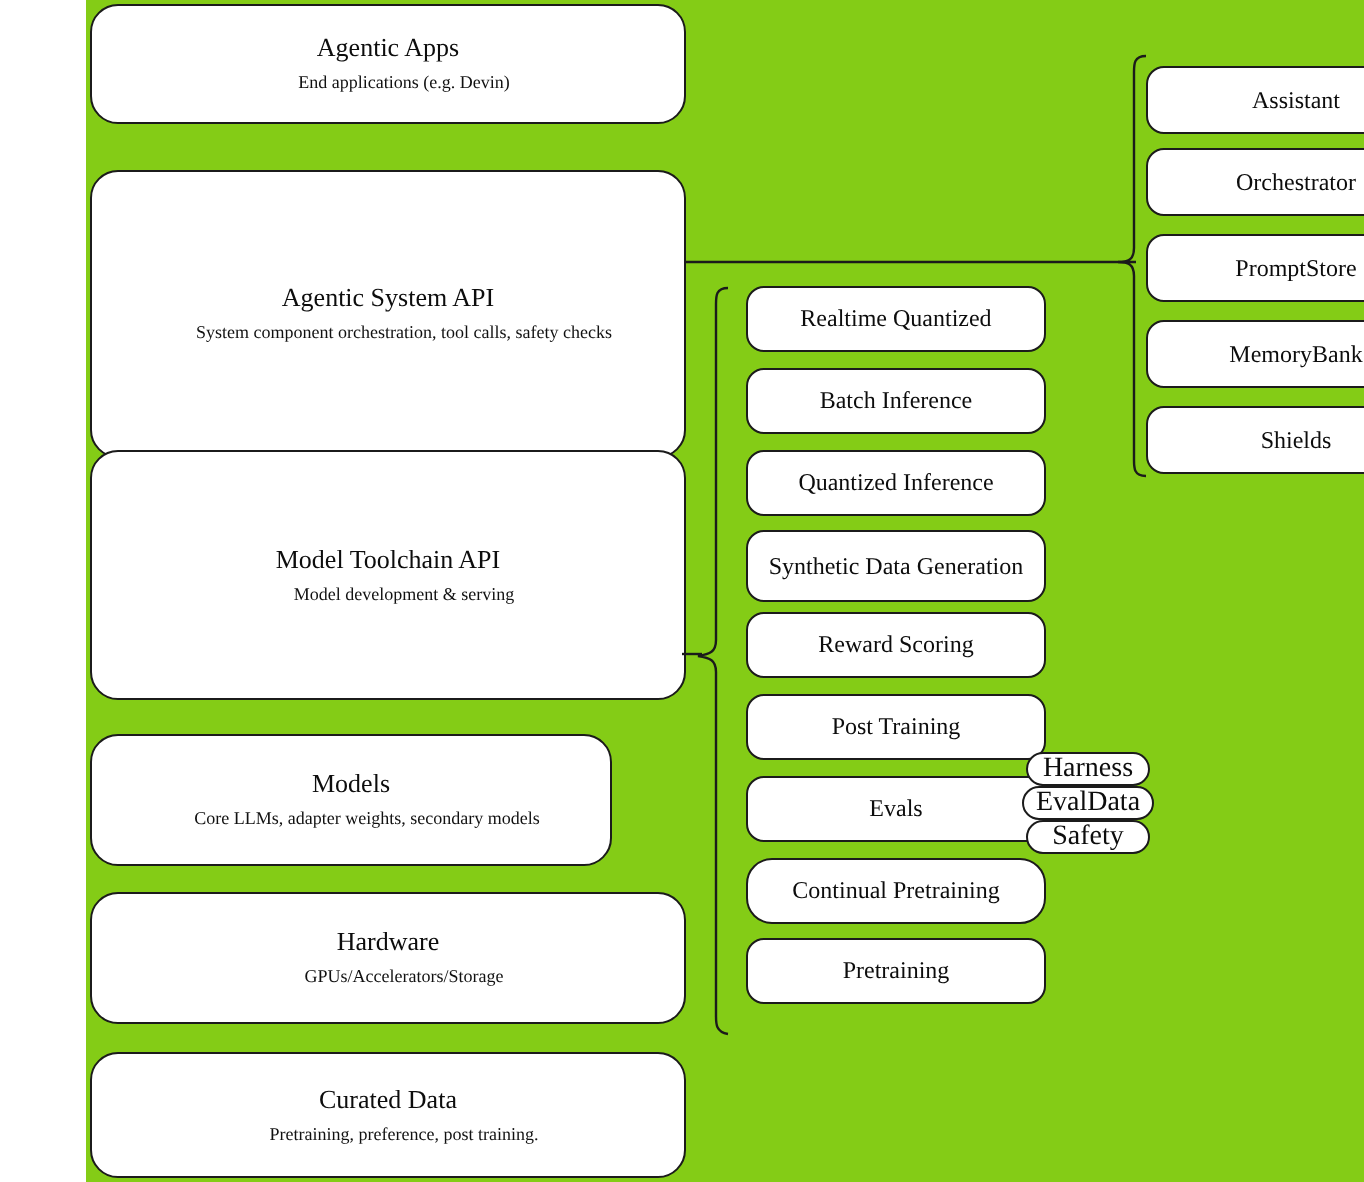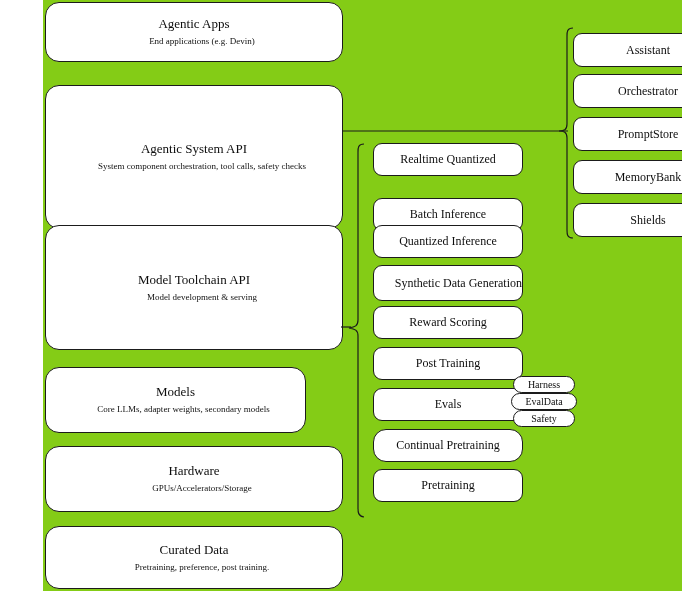--- a/index.html
+++ b/index.html
@@ -49,21 +49,21 @@
   }
   .pill {
     position: absolute;
     box-sizing: border-box;
     border: 1.2px solid #1b1b1b;
     background: #ffffff;
     border-radius: 999px;
     display: flex;
     align-items: center;
     justify-content: center;
-    font-size: 10px;
+    font-size: 14px;
     color: #0d0d0d;
     z-index: 5;
   }
   .brace {
     position: absolute;
     pointer-events: none;
   }
   .connector {
     position: absolute;
     pointer-events: none;
@@ -116,27 +116,27 @@
     <path d="M18 2 C12 2 12 6 12 10 L12 178 C12 184 9 185 3 186 C9 187 12 188 12 194 L12 366 C12 370 12 374 18 375"></path>
   </svg>
 
   <svg class="connector" style="left:298px; top:322px; width:12px; height:10px;" viewBox="0 0 12 10">
     <line x1="0" y1="5" x2="10" y2="5" stroke="#1b1b1b" stroke-width="1.2"></line>
   </svg>
 
   <div class="node comp" id="tc-0" style="left: 330px; top: 143px; width: 150px; height: 33px;">
     <span>Realtime Quantized</span>
   </div>
-  <div class="node comp" id="tc-1" style="left: 330px; top: 198px; width: 150px; height: 33px;">
+  <div class="node comp" id="tc-1" style="left: 330px; top: 184px; width: 150px; height: 33px;">
     <span>Batch Inference</span>
   </div>
   <div class="node comp" id="tc-2" style="left: 330px; top: 225px; width: 150px; height: 33px;">
     <span>Quantized Inference</span>
   </div>
-  <div class="node comp" id="tc-3" style="left: 330px; top: 265px; width: 150px; height: 36px; align-items: flex-end;">
+  <div class="node comp" id="tc-3" style="left: 330px; top: 265px; width: 150px; height: 36px;">
     <span>Synthetic Data Generation</span>
   </div>
   <div class="node comp" id="tc-4" style="left: 330px; top: 306px; width: 150px; height: 33px;">
     <span>Reward Scoring</span>
   </div>
   <div class="node comp" id="tc-5" style="left: 330px; top: 347px; width: 150px; height: 33px;">
     <span>Post Training</span>
   </div>
   <div class="node comp" id="tc-6" style="left: 330px; top: 388px; width: 150px; height: 33px;">
     <span>Evals</span>

